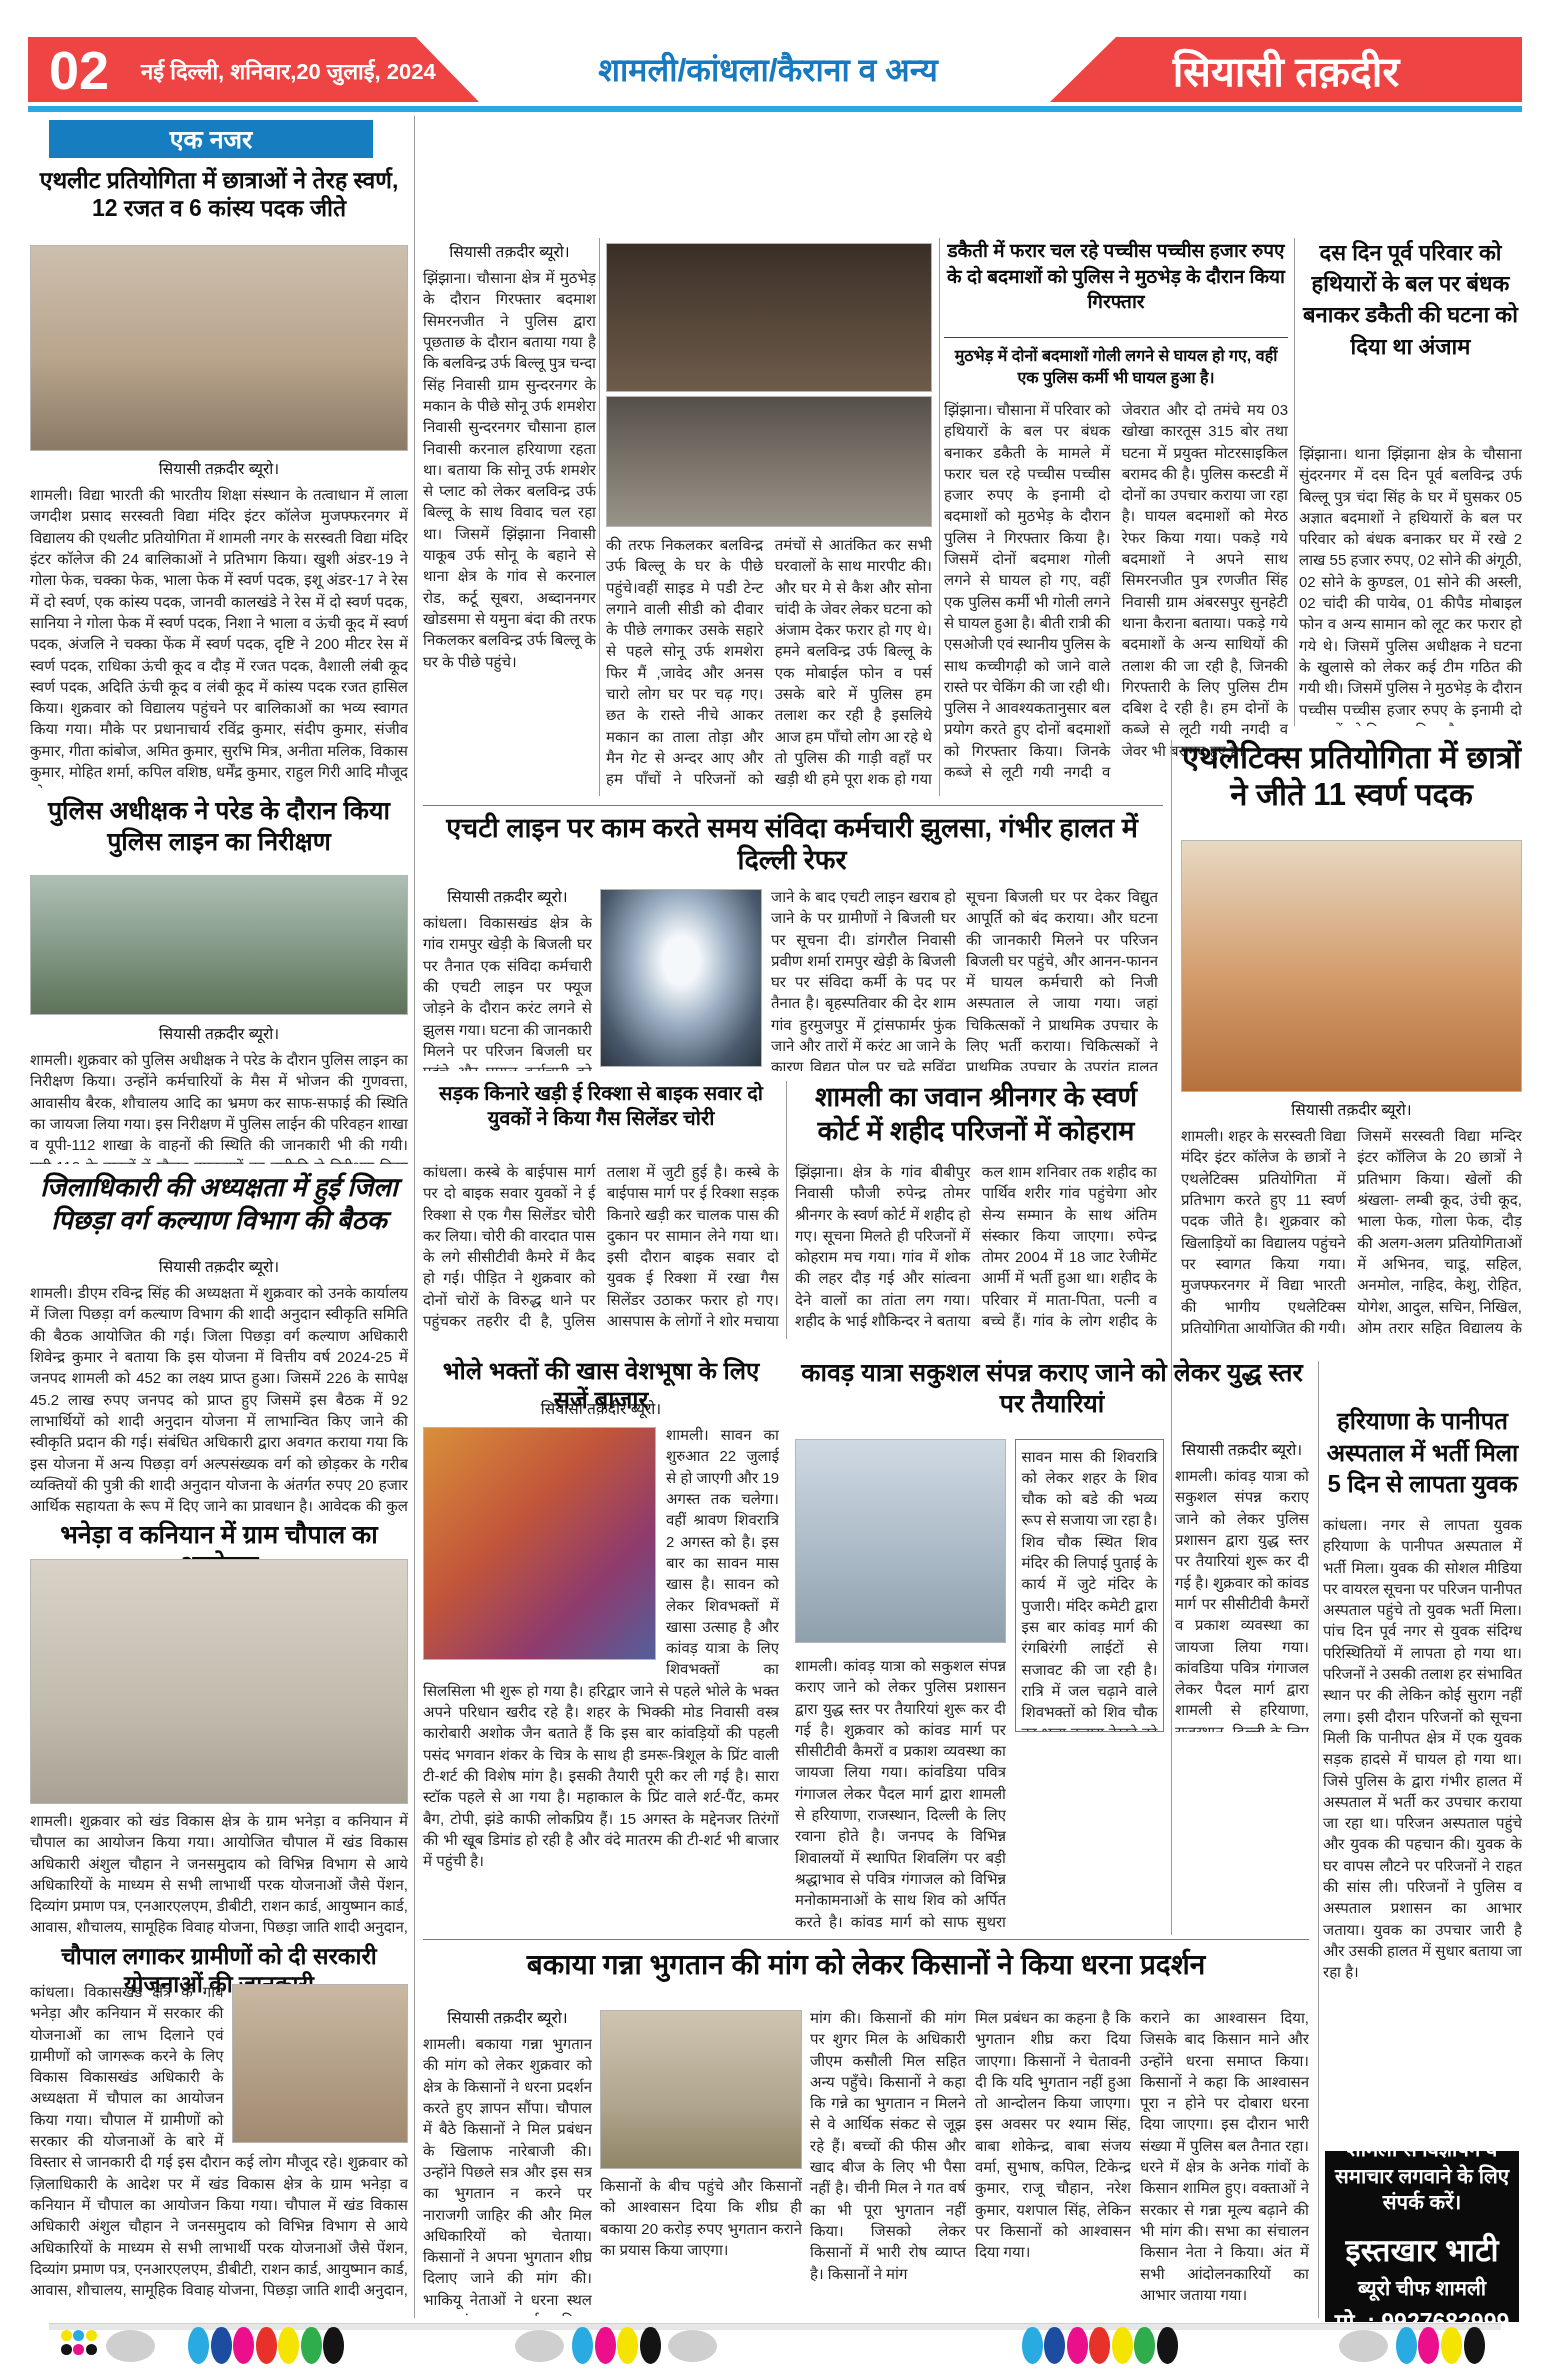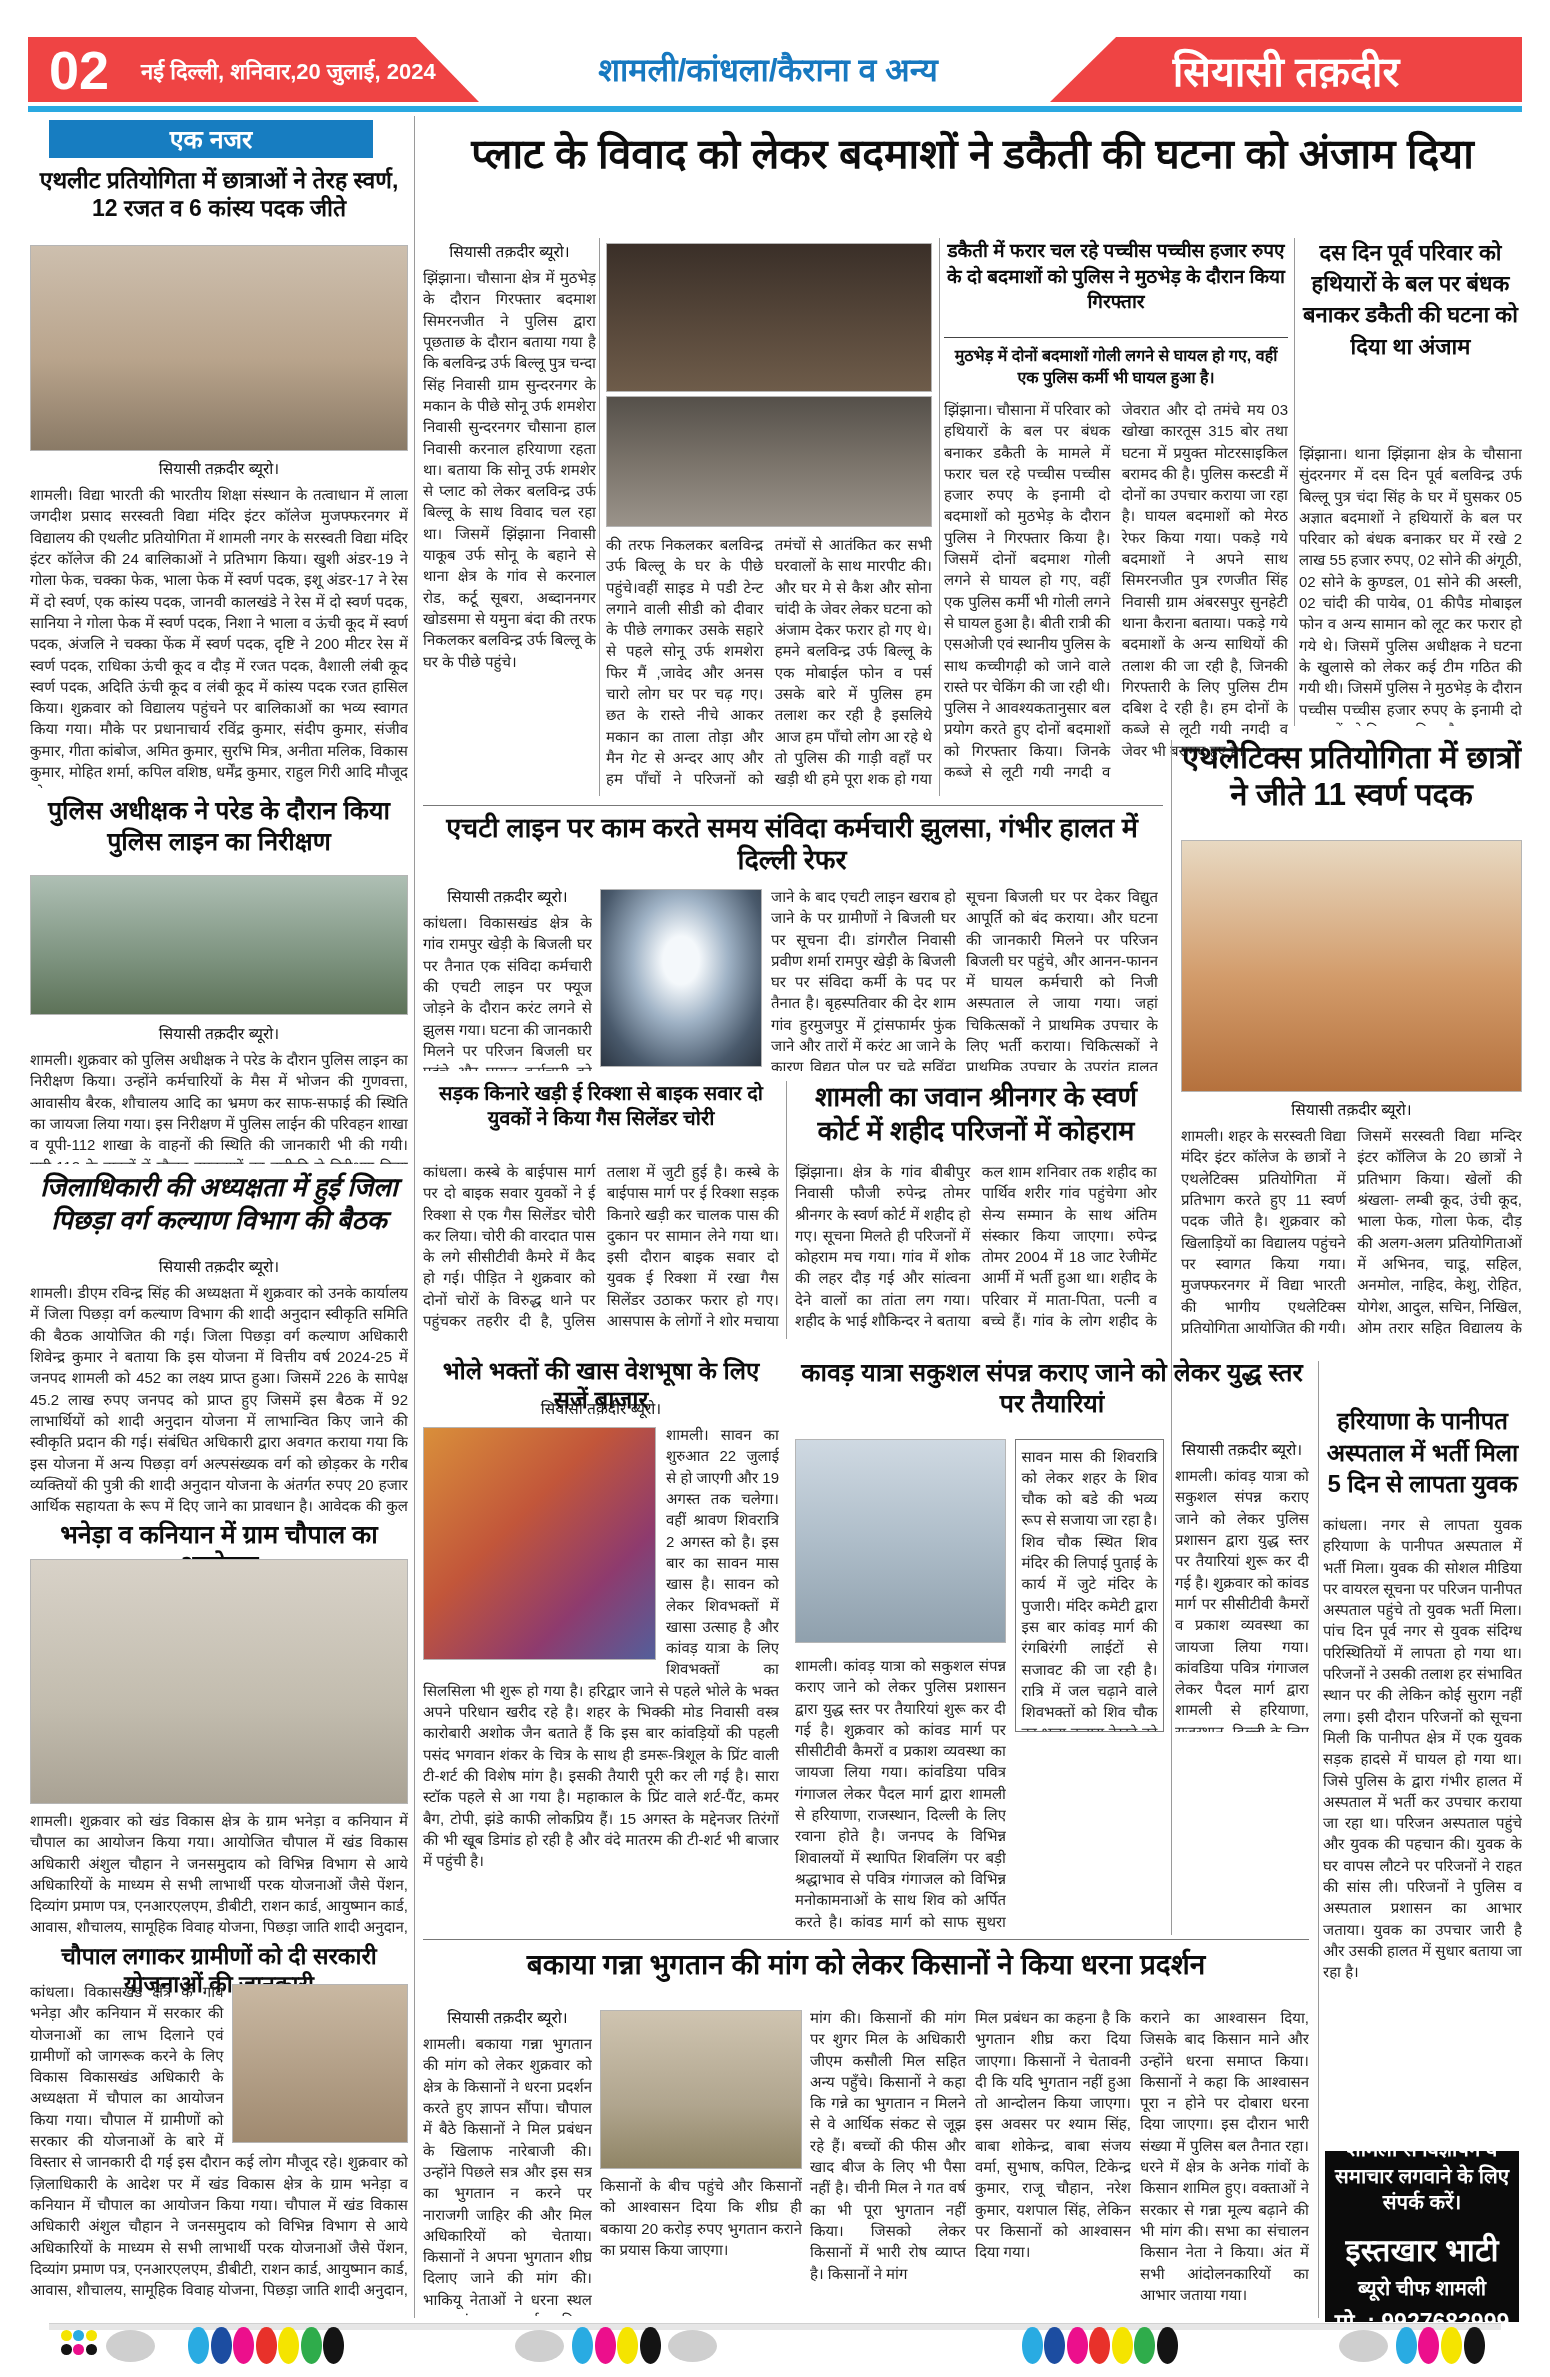--- a/index.html
+++ b/index.html
@@ -92,21 +92,20 @@
   </div>
 
   <div class="headline" style="left:30px;top:1943px;width:378px;font-size:23px;line-height:1.2;">चौपाल लगाकर ग्रामीणों को दी सरकारी योजनाओं की जानकारी</div>
   <div class="btxt" style="left:30px;top:1981px;width:378px;height:318px;">
     <span class="photo ph-meeting" style="position:relative;float:right;width:176px;height:159px;margin:2.8px 0 5.6px 8.5px;display:block;"></span>
     <span>कांधला। विकासखंड क्षेत्र के गांव भनेड़ा और कनियान में सरकार की योजनाओं का लाभ दिलाने एवं ग्रामीणों को जागरूक करने के लिए विकास विकासखंड अधिकारी के अध्यक्षता में चौपाल का आयोजन किया गया। चौपाल में ग्रामीणों को सरकार की योजनाओं के बारे में विस्तार से जानकारी दी गई इस दौरान कई लोग मौजूद रहे। शुक्रवार को ज़िलाधिकारी के आदेश पर में खंड विकास क्षेत्र के ग्राम भनेड़ा व कनियान में चौपाल का आयोजन किया गया। चौपाल में खंड विकास अधिकारी अंशुल चौहान ने जनसमुदाय को विभिन्न विभाग से आये अधिकारियों के माध्यम से सभी लाभार्थी परक योजनाओं जैसे पेंशन, दिव्यांग प्रमाण पत्र, एनआरएलएम, डीबीटी, राशन कार्ड, आयुष्मान कार्ड, आवास, शौचालय, सामूहिक विवाह योजना, पिछड़ा जाति शादी अनुदान, श्रम शादी अनुदान, स्वनिधि योजना, राष्ट्रीय पारिवारिक लाभ योजना, दिव्यांग सहायक उपकरण योजना, स्वच्छ सड़क आदि का निरीक्षण किया। आंगनवाड़ी लर्निंग लैब का निरीक्षण किया गया जिसमें कायाकल्प के सभी मानकों पर चर्चा पूर्ण नहीं पाया गया, सचिव को इस संबंध में त्वरित कार्य पूर्ण करने के आदेश दिये गये।</span>
   </div>
 
   <div class="vline" style="left:414px;top:116px;height:2202px;"></div>
 
-  <div class="headline" style="left:423px;top:132px;width:1099px;font-size:41px;line-height:1.12;">प्लाट के विवाद को लेकर बदमाशों ने डकैती की घटना को अंजाम दिया</div>
 
   <div class="btxt" style="left:423px;top:241px;width:173px;height:555px;">
     <p class="byline">सियासी तक़दीर ब्यूरो।</p>
     <span>झिंझाना। चौसाना क्षेत्र में मुठभेड़ के दौरान गिरफ्तार बदमाश सिमरनजीत ने पुलिस द्वारा पूछताछ के दौरान बताया गया है कि बलविन्द्र उर्फ बिल्लू पुत्र चन्दा सिंह निवासी ग्राम सुन्दरनगर के मकान के पीछे सोनू उर्फ शमशेरा निवासी सुन्दरनगर चौसाना हाल निवासी करनाल हरियाणा रहता था। बताया कि सोनू उर्फ शमशेर से प्लाट को लेकर बलविन्द्र उर्फ बिल्लू के साथ विवाद चल रहा था। जिसमें झिंझाना निवासी याकूब उर्फ सोनू के बहाने से थाना क्षेत्र के गांव से करनाल रोड, कर्टू सूबरा, अब्दाननगर खोडसमा से यमुना बंदा की तरफ निकलकर बलविन्द्र उर्फ बिल्लू के घर के पीछे पहुंचे।</span>
   </div>
 
   <div class="photo ph-police-group" style="left:606px;top:243px;width:326px;height:149px;"></div>
   <div class="photo ph-items" style="left:606px;top:396px;width:326px;height:131px;"></div>
   <div class="btxt cols2" style="left:606px;top:534px;width:326px;height:262px;">
     <span>की तरफ निकलकर बलविन्द्र उर्फ बिल्लू के घर के पीछे पहुंचे।वहीं साइड मे पडी टेन्ट लगाने वाली सीडी को दीवार के पीछे लगाकर उसके सहारे से पहले सोनू उर्फ शमशेरा फिर मैं ,जावेद और अनस चारो लोग घर पर चढ़ गए। छत के रास्ते नीचे आकर मकान का ताला तोड़ा और मैन गेट से अन्दर आए और हम पाँचों ने परिजनों को तमंचों से आतंकित कर सभी घरवालों के साथ मारपीट की। और घर मे से कैश और सोना चांदी के जेवर लेकर घटना को अंजाम देकर फरार हो गए थे। हमने बलविन्द्र उर्फ बिल्लू के एक मोबाईल फोन व पर्स उसके बारे में पुलिस हम तलाश कर रही है इसलिये आज हम पाँचो लोग आ रहे थे तो पुलिस की गाड़ी वहाँ पर खड़ी थी हमे पूरा शक हो गया था कि कहीं बाहर लामने निकलने के फिराक में थे।</span>

